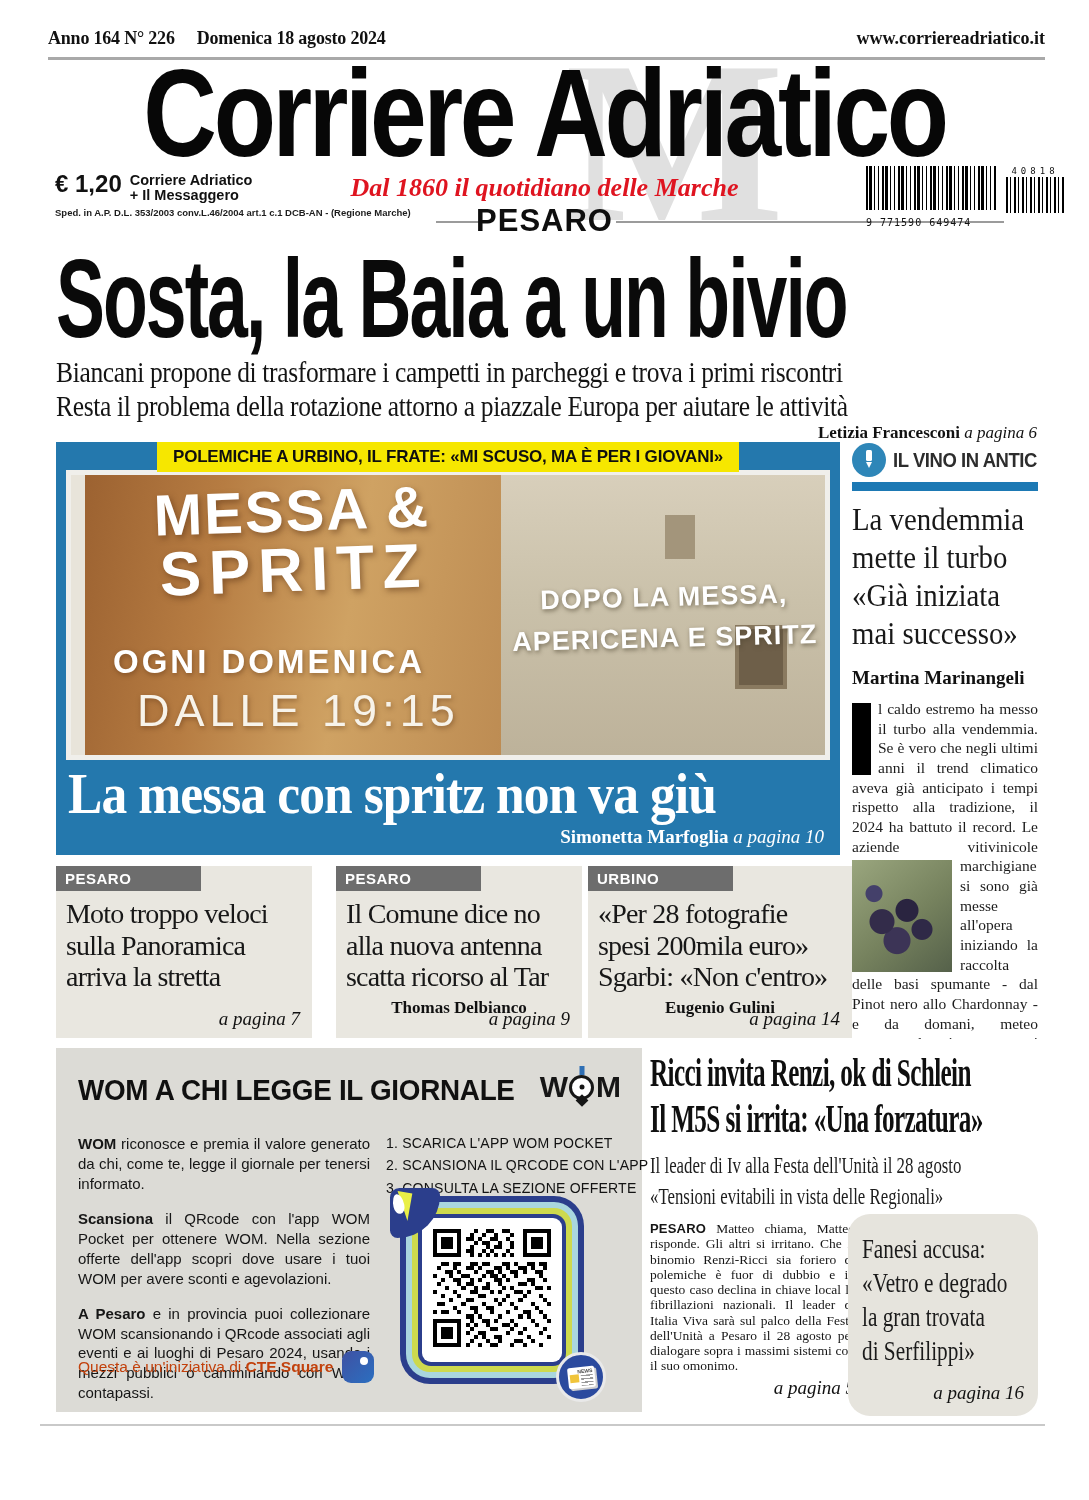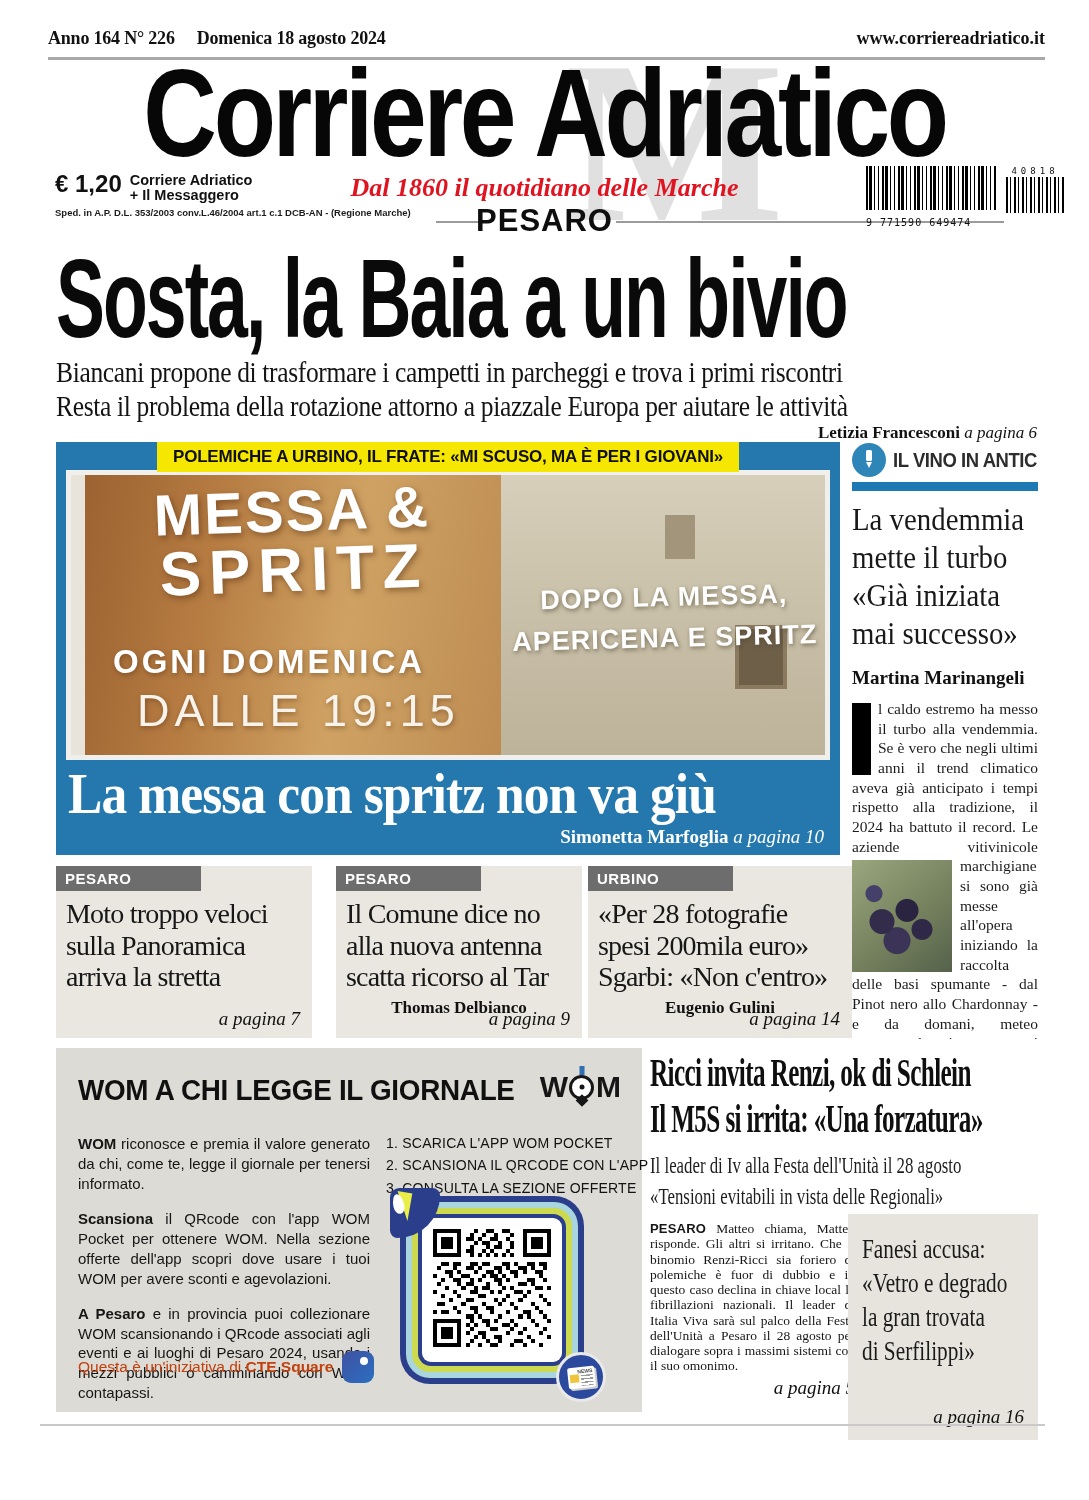--- a/index.html
+++ b/index.html
@@ -161,21 +161,21 @@
 
   
   .pol-h { left:650px; top:1050px; font:700 40px/46px "Liberation Serif", serif; letter-spacing:-1px; color:#0f0f0f; }
   .pol-h div { white-space:nowrap; transform:scaleX(0.63); transform-origin:0 0; }
   .pol-sub { left:650px; top:1150px; font:400 24px/31px "Liberation Serif", serif; color:#1d1d1d; }
   .pol-sub div { white-space:nowrap; transform:scaleX(0.70); transform-origin:0 0; }
   .pol-bodywrap { left:650px; top:1221px; width:205px; }
   .pol-body { font:400 13.5px/1.13 "Liberation Serif", serif; text-align:justify; color:#161616; }
   .pol-lead { font:700 13px "Liberation Sans", sans-serif; letter-spacing:0.2px; }
   .pol-page { text-align:right; font:italic 400 19px "Liberation Serif", serif; margin-top:3px; }
-  .fanesi { left:848px; top:1214px; width:190px; height:226px; background:#e6e4dd; padding:18px 0 0 14px; }
+  .fanesi { left:848px; top:1214px; width:190px; height:202px; background:#e6e4dd; padding:18px 0 0 14px;border-radius:22px; }
   .fanesi-h { font:400 28px/34px "Liberation Serif", serif; color:#1a1a1a; }
   .fanesi-h div { white-space:nowrap; transform:scaleX(0.76); transform-origin:0 0; }
   .fanesi-page { position:absolute; right:14px; bottom:12px; font:italic 400 19px "Liberation Serif", serif; }
 
   .bottom-rule { left:40px; right:44px; top:1424px; height:2px; background:#c9c9c9; }
 </style>
 </head>
 <body>
 
 <div class="page">

